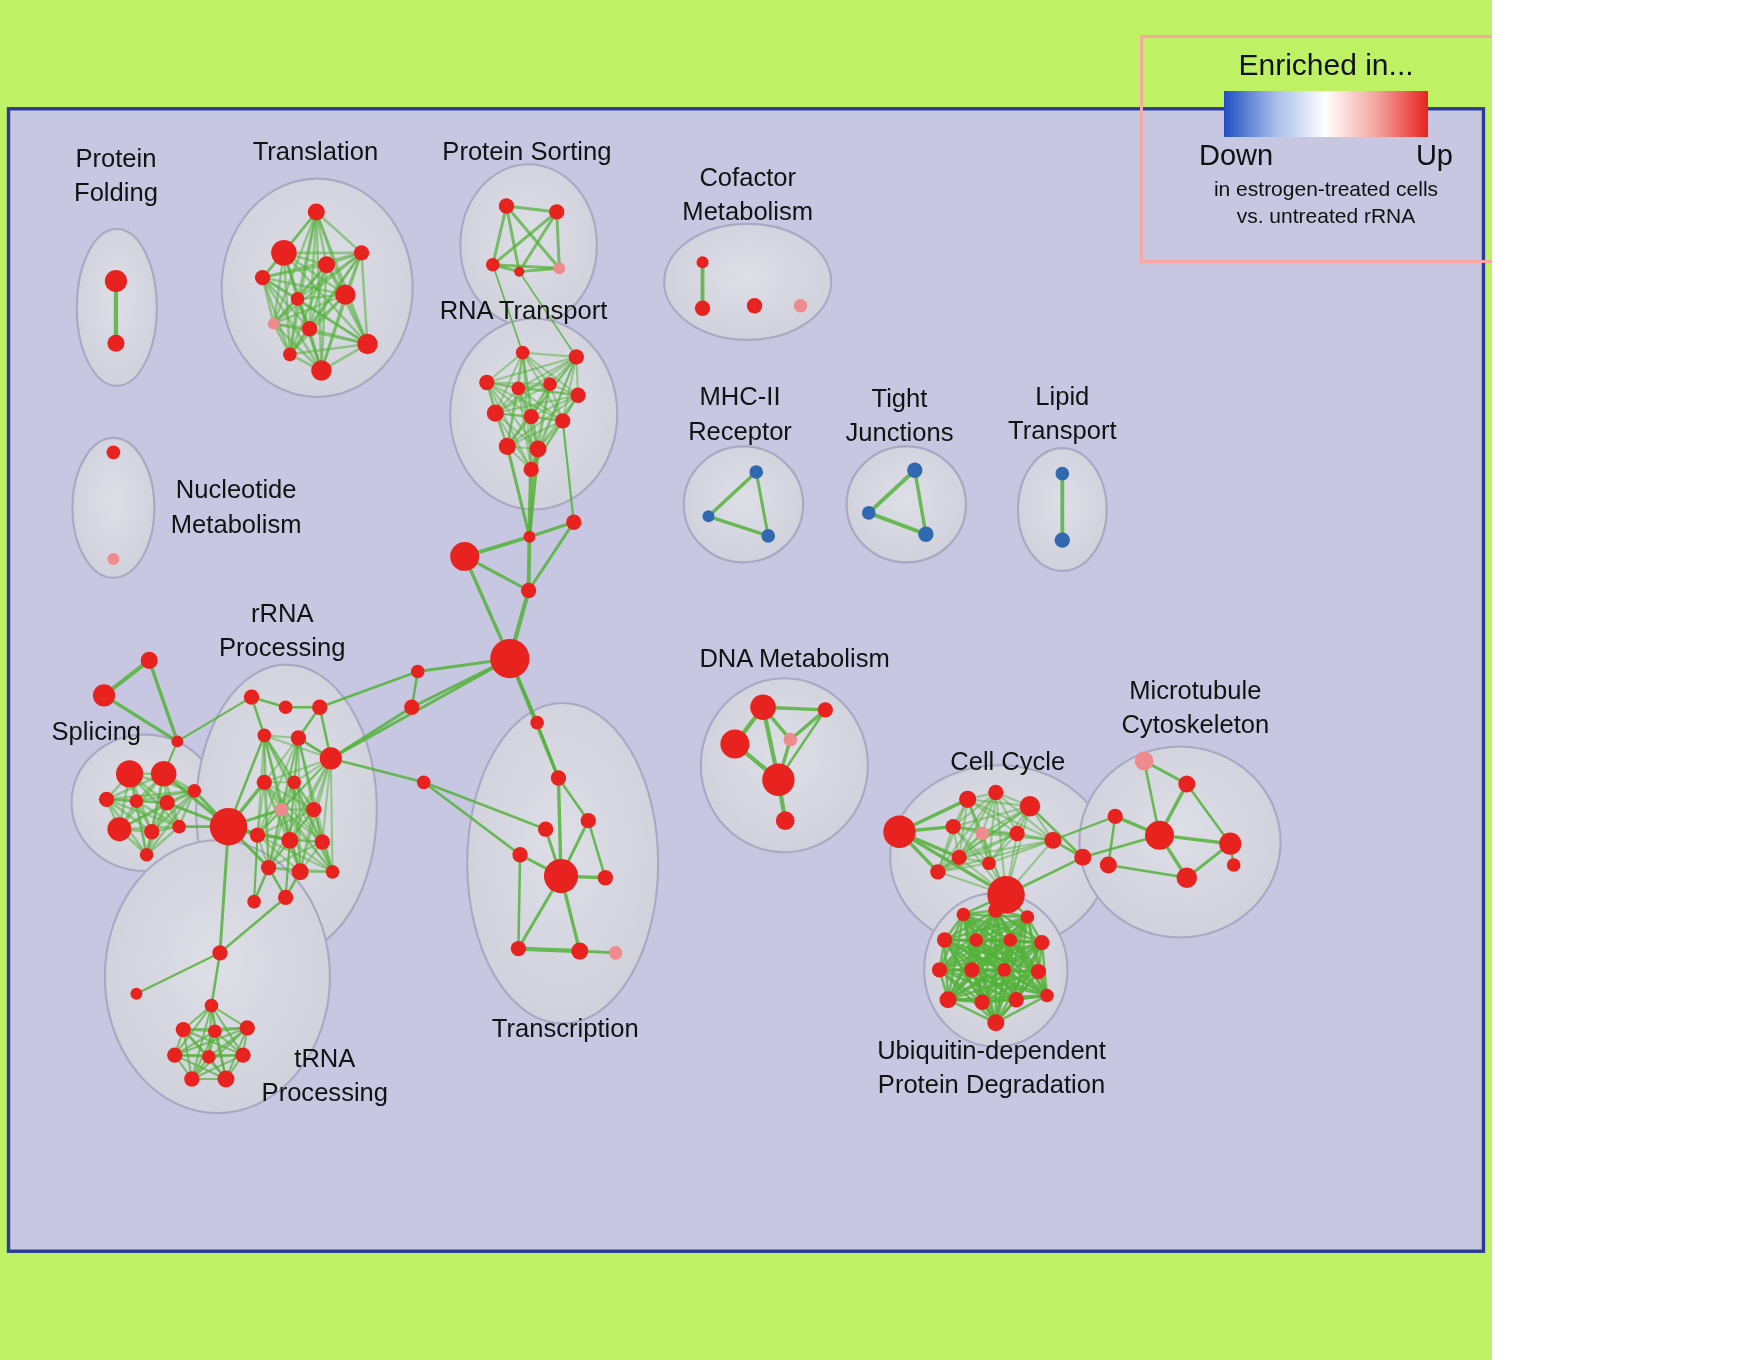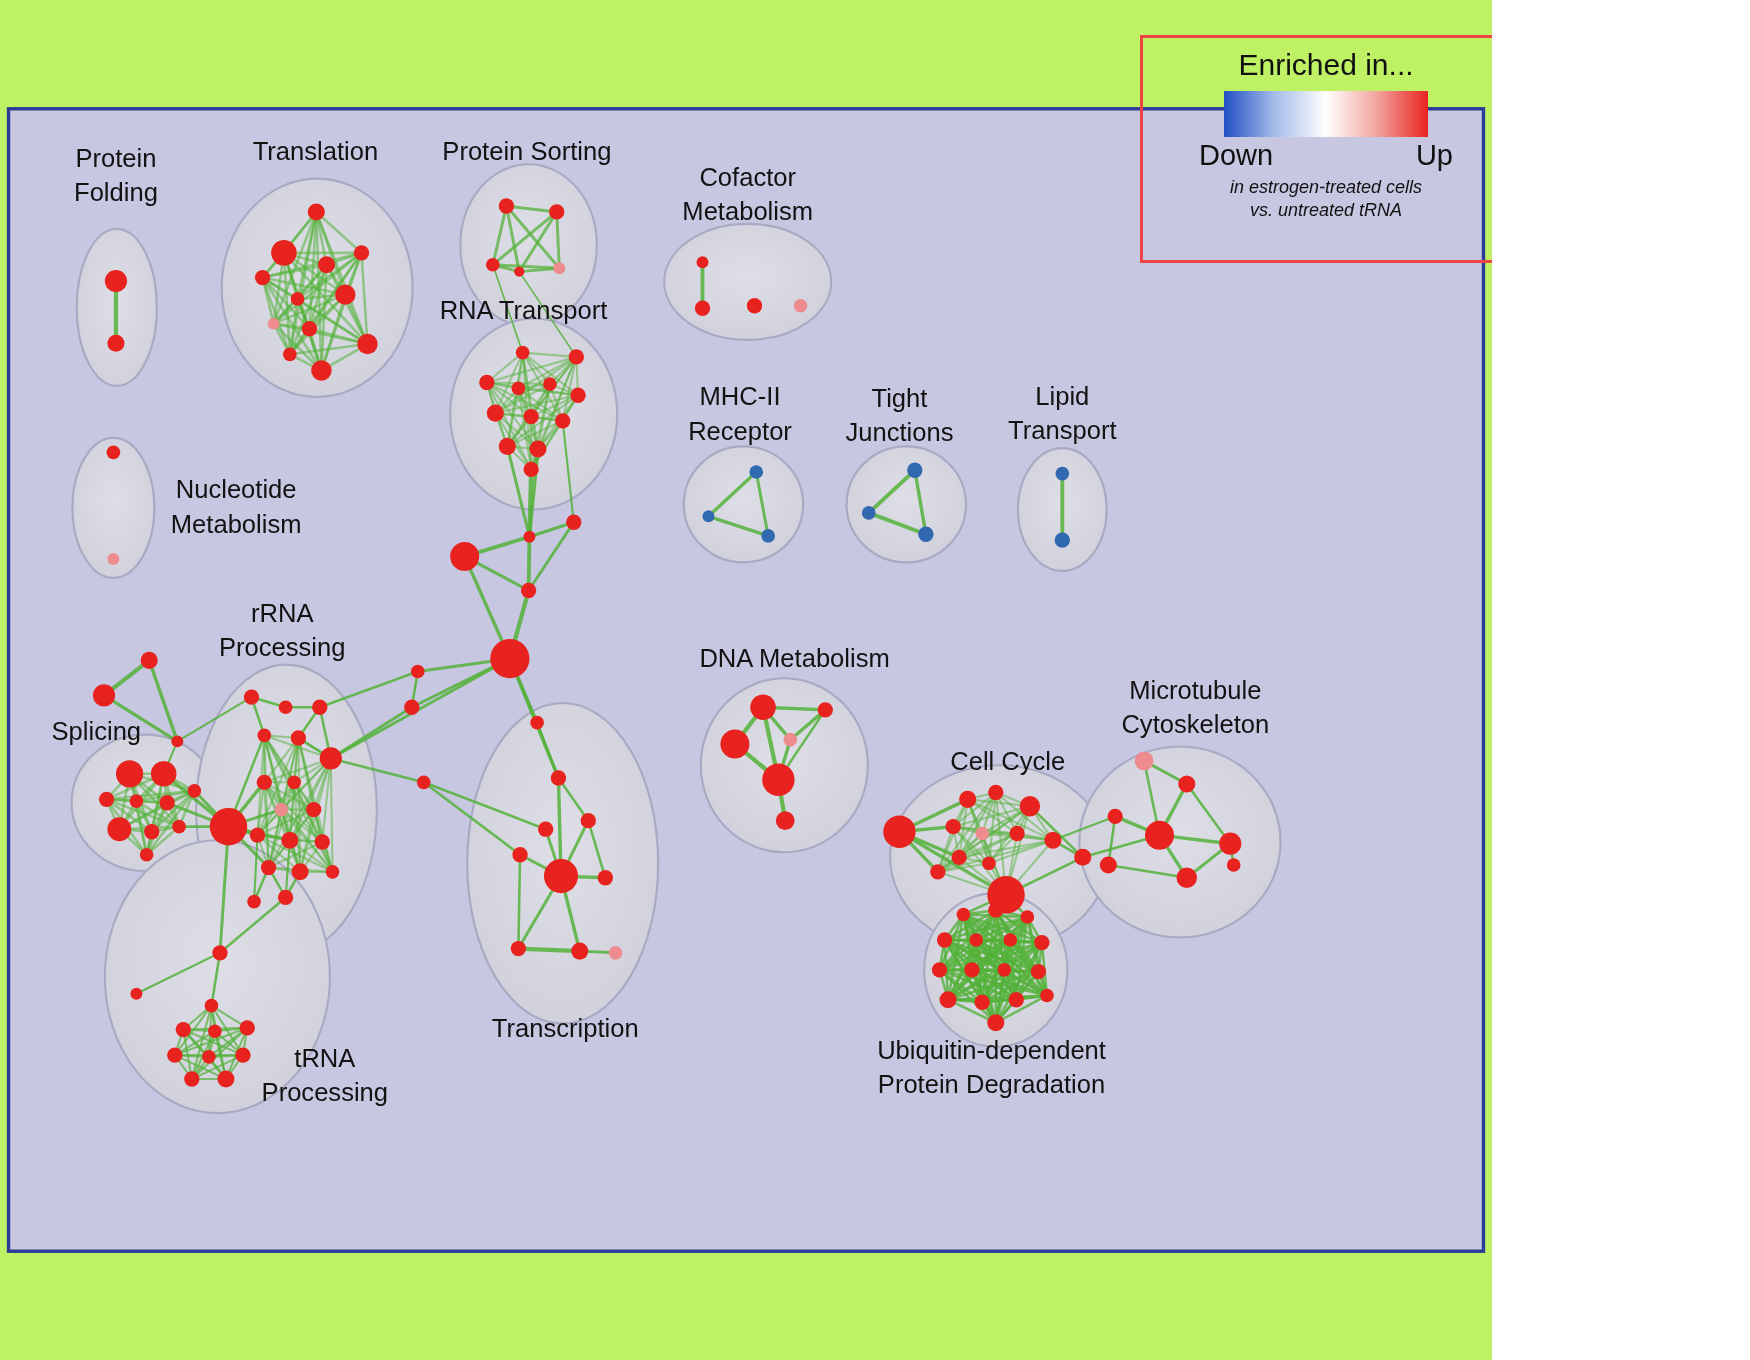--- a/index.html
+++ b/index.html
@@ -1,27 +1,27 @@
 <!DOCTYPE html>
 <html><head>
 <meta charset="utf-8">
 <style>
   html,body{margin:0;padding:0;background:#ffffff;font-family:"Liberation Sans",sans-serif;}
   .figure{position:relative;width:1492px;height:1360px;background:#bef264;overflow:hidden;}
   .figure svg{position:absolute;left:0;top:0;width:100%;height:100%;}
   .legend{
     position:absolute;left:1140px;top:35px;width:372px;height:228px;
-    box-sizing:border-box;border:3px solid #ef4444;
+    box-sizing:border-box;border:3px solid #fca5a5;
     display:flex;flex-direction:column;align-items:center;
     padding-top:10px;
   }
   .legend-title{font-size:30px;color:#111;}
   .legend-bar{width:204px;height:46px;margin:9px 0 2px 0;}
   .legend-row{width:254px;display:flex;justify-content:space-between;font-size:29px;color:#111;margin-bottom:4px;align-items:center;}
-  .legend-sub{font-size:18px;color:#111;line-height:1.28;text-align:center;font-style:italic;}
+  .legend-sub{font-size:21px;color:#111;line-height:1.28;text-align:center;}
   text.cluster-label{font-size:30px;fill:#121212;}
 </style>
 </head>
 <body>
 
 <div class="figure">
   <svg id="net" viewBox="0 0 1750 1360">
       <defs>
         <radialGradient id="egrad" cx="50%" cy="45%" r="75%">
           <stop offset="0%" stop-color="#dedee7"></stop>
@@ -818,15 +818,15 @@
     </svg>
 
   <div class="legend">
     <div class="legend-title">Enriched in...</div>
     <div class="legend-bar" style="background: linear-gradient(to right, rgb(33, 80, 196), rgb(166, 188, 233), rgb(255, 255, 255), rgb(242, 164, 158), rgb(232, 35, 31));"></div>
     <div class="legend-row">
       <span>Down</span>
       <span>Up</span>
     </div>
     <div class="legend-sub">in estrogen-treated cells</div>
-    <div class="legend-sub">vs. untreated tRNA</div>
+    <div class="legend-sub">vs. untreated rRNA</div>
   </div>
 </div>
 
 </body></html>

